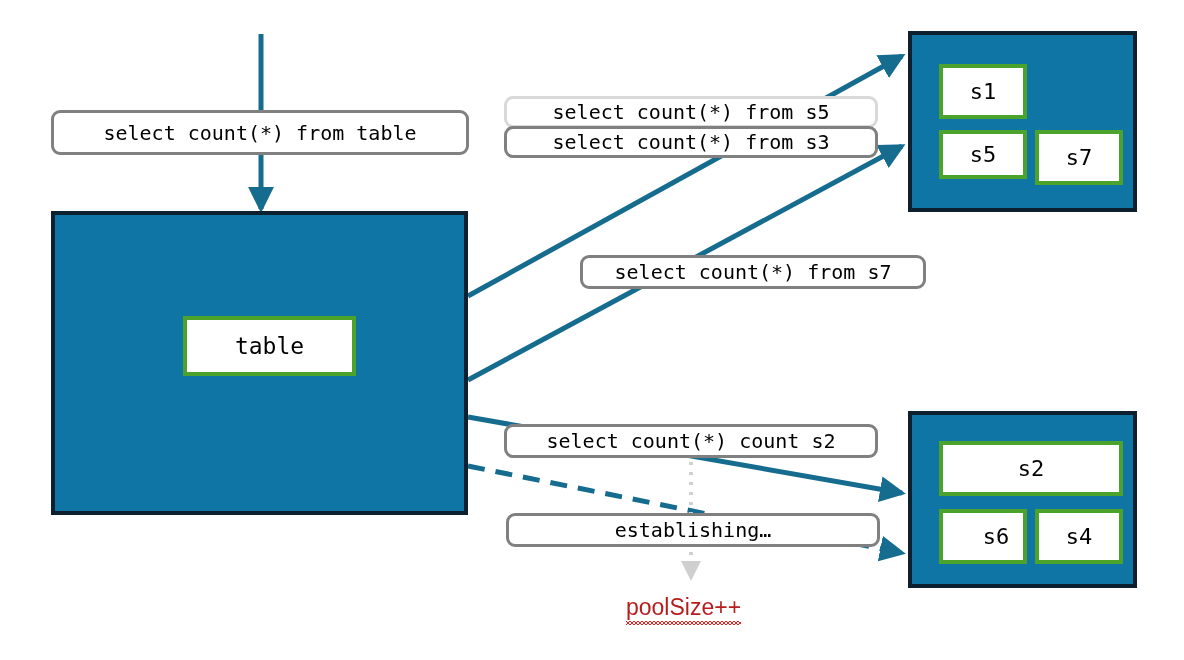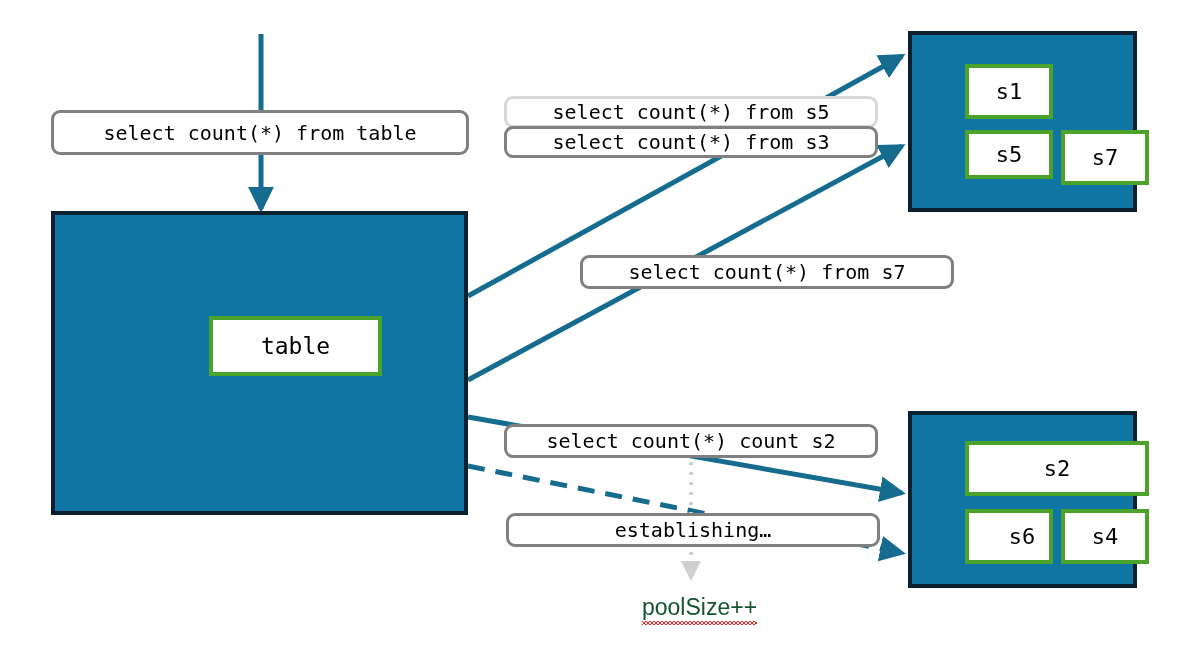--- a/index.html
+++ b/index.html
@@ -40,21 +40,20 @@
     background: #ffffff;
     border: 4px solid #4CA32B;
     box-sizing: border-box;
     display: flex;
     align-items: center;
     justify-content: center;
     font-family: "DejaVu Sans Mono", monospace;
     font-size: 22px;
     color: #000000;
     letter-spacing: 0px;
-    margin-left: 26px;
   }
   .shard.big {
     font-size: 23px;
   }
 
   
   .pill {
     position: absolute;
     background: #ffffff;
     border: 3px solid #808080;
@@ -70,24 +69,23 @@
   }
   .pill.light {
     border-color: #D9D9D9;
   }
 
   
   .annotation {
     position: absolute;
     font-family: "Liberation Sans", sans-serif;
     font-size: 23px;
-    color: #14532d;
+    color: #b91c1c;
     white-space: nowrap;
     border-bottom: 0;
-    margin-left: 16px;
   }
   .annotation .squiggle {
     position: relative;
     display: inline-block;
   }
   .annotation .squiggle::after {
     content: "";
     position: absolute;
     left: 0;
     right: 0;
@@ -143,21 +141,21 @@
     <div class="shard" style="left:27px; top:94px; width:88px; height:55px;padding-left:26px;">s6</div>
     <div class="shard" style="left:123px; top:94px; width:88px; height:55px;">s4</div>
   </div>
 
   <div class="pill" style="left:51px; top:110px; width:418px; height:45px;">select count(*) from table</div>
 
   <div class="pill light" style="left:504px; top:96px; width:374px; height:32px;">select count(*) from s5</div>
 
   <div class="pill" style="left:504px; top:126px; width:374px; height:32px;">select count(*) from s3</div>
 
-  <div class="pill" style="left:580px; top:255px; width:374px; height:34px;text-align:center;">select count(*) from s7</div>
+  <div class="pill" style="left:580px; top:255px; width:346px; height:34px;text-align:center;">select count(*) from s7</div>
 
   <div class="pill" style="left:504px; top:424px; width:374px; height:34px;">select count(*) count s2</div>
 
   <div class="pill" style="left:506px; top:513px; width:374px; height:34px;">establishing…</div>
 
   <div class="annotation" style="left:626px; top:594px;">
     <span class="squiggle">poolSize++</span>
   </div>
 
 </div>

